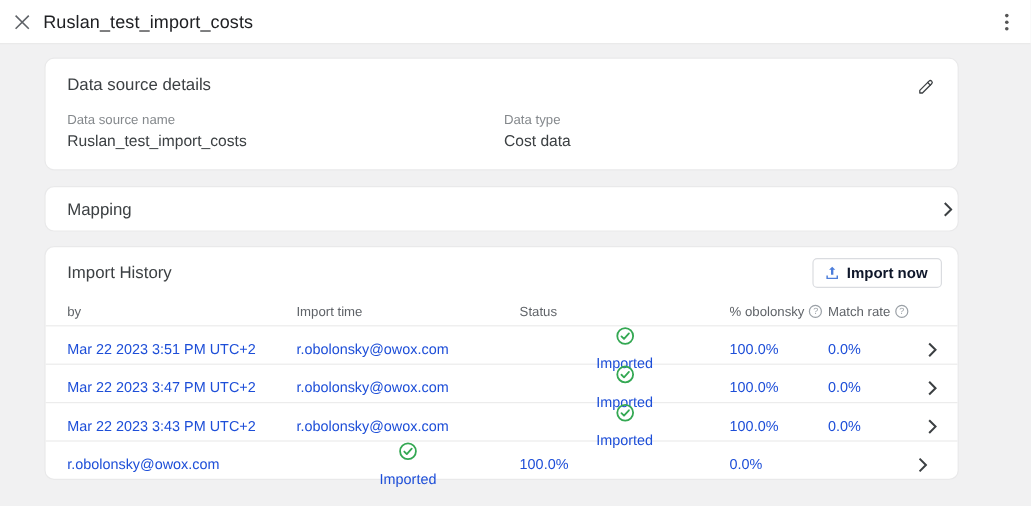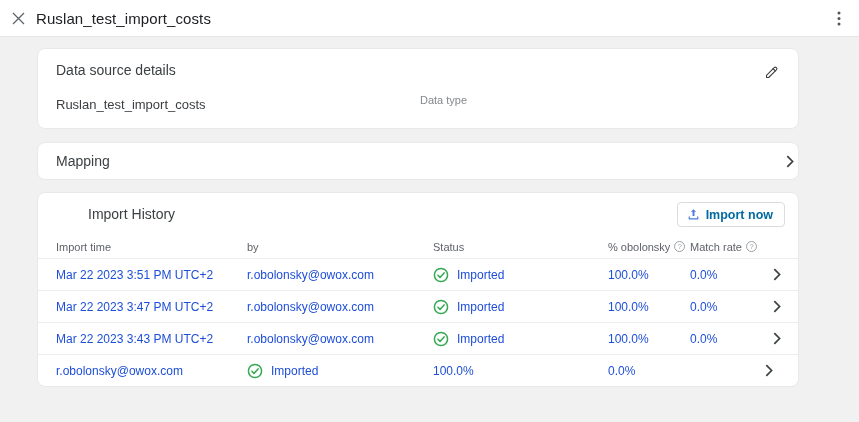--- a/index.html
+++ b/index.html
@@ -45,40 +45,40 @@
   .field-value { font-size:13px; color:#3c4043; line-height:16px; margin-top:3px; }
   
   .card-mapping {
     margin-top:13px; height:38px; padding:0 4px 0 18px;
     display:flex; align-items:center; justify-content:space-between; cursor:pointer;
   }
   
   .card-history { margin-top:12px; padding-bottom:0; }
   .history-header {
     display:flex; align-items:center; justify-content:space-between;
-    padding:9px 13px 8px 18px; height:42px;margin-left:32px;
+    padding:9px 13px 8px 18px; height:42px;
   }
   .import-now-btn {
     display:flex; align-items:center; gap:6px;
     background:#ffffff; border:1px solid #dadce0; border-radius:4px;
     padding:4px 11px 4px 9px; height:25px; cursor:pointer;
-    font-family:inherit; font-size:12.5px; font-weight:bold; color:#0369a1;justify-content:space-between;
+    font-family:inherit; font-size:12.5px; font-weight:bold; color:#0f172a;justify-content:space-between;
   }
   
   .t-row {
     display:grid;
     grid-template-columns:191px 186px 175px 82px 83px 1fr;
     align-items:center;
     padding:0 18px 0 18px;
   }
   .t-head { height:23px; }
   .t-head .t-cell { font-size:11px; color:#5f6368; display:flex; align-items:center; gap:4px; }
   .t-body .t-row { height:32px; border-top:1px solid #ececec; cursor:pointer; }
   .t-cell { font-size:12px; color:#1d4ed8; white-space:nowrap; }
-  .status-cell { display:flex; align-items:center; gap:8px; }
+  .status-cell { display:flex; align-items:center; gap:8px;flex-direction:column; }
   .chevron-cell { display:flex; justify-content:flex-end; align-items:center; }
   .help-icon {
     display:inline-flex; align-items:center; justify-content:center;
     width:11px; height:11px; border:1px solid #9aa0a6; border-radius:50%;
     font-size:7.5px; color:#9aa0a6; line-height:1; cursor:pointer;
   }
   .icon { display:inline-flex; }
 </style>
 </head>
 <body>
@@ -110,24 +110,26 @@
     <button class="edit-btn">
       <span class="icon">
         <svg width="15" height="15" viewBox="0 0 24 24" fill="none" stroke="#3c4043" stroke-width="1.7" stroke-linejoin="round" stroke-linecap="round">
             <path d="M4 20h3.5L19.8 7.7a2.4 2.4 0 0 0-3.5-3.5L4 16.5V20z"></path>
             <path d="M14.5 6l3.5 3.5"></path>
           </svg>
       </span>
     </button>
     <div class="fields">
       <div>
+        <div class="field-label">Data source name</div>
         <div class="field-value">Ruslan_test_import_costs</div>
       </div>
       <div>
         <div class="field-label">Data type</div>
+        <div class="field-value">Cost data</div>
       </div>
     </div>
   </div>
 
   <div class="card card-mapping">
     <span class="card-title">Mapping</span>
     <span class="icon">
       <svg width="8" height="13" viewBox="0 0 8 13">
           <path d="M1.3 1.2l5.3 5.3-5.3 5.3" fill="none" stroke="#3c4043" stroke-width="1.7"></path>
         </svg>
@@ -142,22 +144,22 @@
           <svg width="13" height="13" viewBox="0 0 16 16">
               <path d="M8 1.5l3.2 3.2H9.2v5.1H6.8V4.7H4.8L8 1.5z" fill="#4d7edb"></path>
               <path d="M2.8 10.5v3h10.4v-3" fill="none" stroke="#4d7edb" stroke-width="1.5"></path>
             </svg>
         </span>
         <span>Import now</span>
       </button>
     </div>
 
     <div class="t-row t-head">
+      <div class="t-cell">by</div>
       <div class="t-cell">Import time</div>
-      <div class="t-cell">by</div>
       <div class="t-cell">Status</div>
       <div class="t-cell">
         <span>% obolonsky</span>
         <span class="help-icon">?</span>
       </div>
       <div class="t-cell">
         <span>Match rate</span>
         <span class="help-icon">?</span>
       </div>
       <div class="t-cell"></div>

